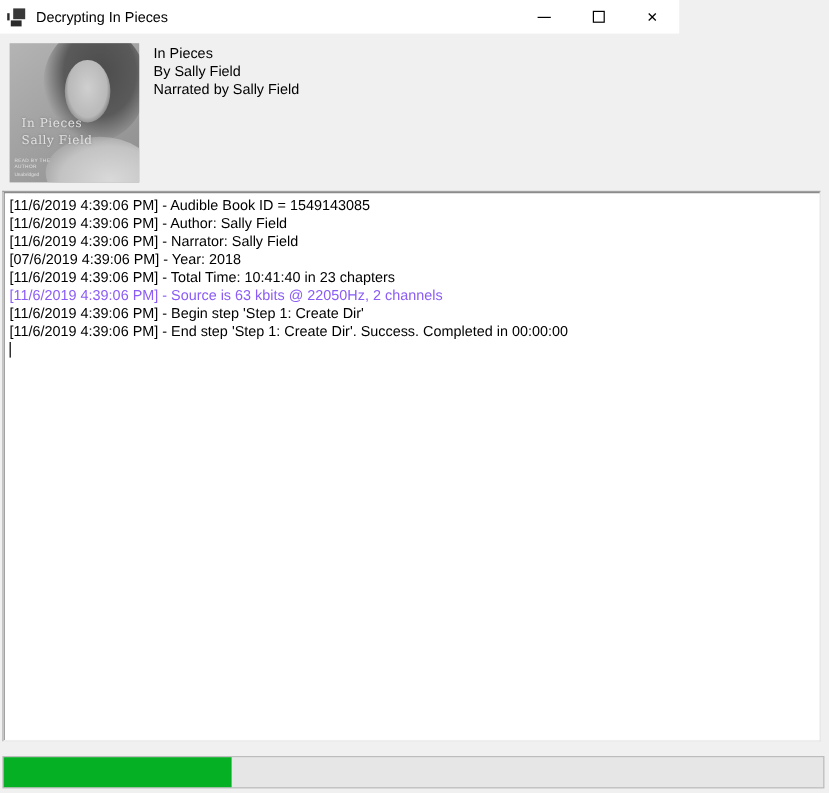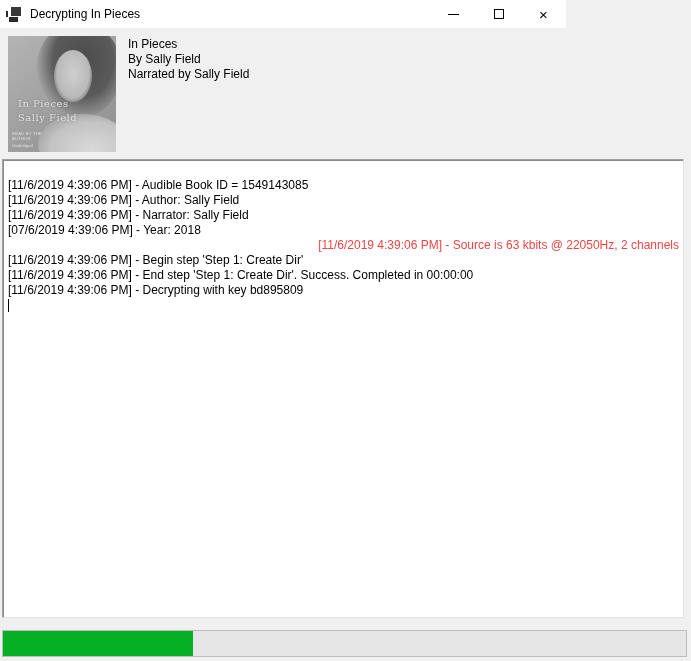--- a/index.html
+++ b/index.html
@@ -61,21 +61,21 @@
   }
   .cover-unabridged { position:absolute; left:4px; top:107px; font-size:4px; color:#e0e0e0; }
   .book-info { position:absolute; left:128px; top:37px; font-size:12px; line-height:15px; }
   
   .logbox {
     position:absolute; left:2px; top:159px; width:682px; height:459px;
     background:#ffffff;
     border:1px solid;
     border-color:#a0a0a0 #e3e3e3 #e3e3e3 #a0a0a0;
     box-shadow:inset 1px 1px 0 0 #8b8b8b;
-    padding:18px 4px 0 5px;
+    padding:4px 4px 0 5px;
     font-size:12px; line-height:15px;
     overflow:hidden;
     cursor:text;
   }
   .log-line { white-space:pre; color:#000; }
   .log-line.red { color:#e00000; }
   .caret-line { height:15px; position:relative; }
   .caret { position:absolute; left:0; top:1px; width:1px; height:13px; background:#000; }
   
   .progress {
@@ -122,24 +122,24 @@
   <div>By Sally Field</div>
   <div>Narrated by Sally Field</div>
 </div>
 
 <div class="logbox">
   <div>
       <div class="log-line">[11/6/2019 4:39:06 PM] - Audible Book ID = 1549143085</div>
       <div class="log-line">[11/6/2019 4:39:06 PM] - Author: Sally Field</div>
       <div class="log-line">[11/6/2019 4:39:06 PM] - Narrator: Sally Field</div>
       <div class="log-line">[07/6/2019 4:39:06 PM] - Year: 2018</div>
-      <div class="log-line red" style="color: #ef4444; text-align: right;">[11/6/2019 4:39:06 PM] - Source is 63 kbits @ 22050Hz, 2 channels</div>
+      <div class="log-line">[11/6/2019 4:39:06 PM] - Total Time: 10:41:40 in 23 chapters</div>
+      <div class="log-line red" style="color: #8b5cf6;">[11/6/2019 4:39:06 PM] - Source is 63 kbits @ 22050Hz, 2 channels</div>
       <div class="log-line">[11/6/2019 4:39:06 PM] - Begin step 'Step 1: Create Dir'</div>
       <div class="log-line">[11/6/2019 4:39:06 PM] - End step 'Step 1: Create Dir'. Success. Completed in 00:00:00</div>
-      <div class="log-line">[11/6/2019 4:39:06 PM] - Decrypting with key bd895809</div>
     </div>
   <div class="caret-line">
     <span class="caret"></span>
   </div>
 </div>
 
 <div class="progress">
   <div class="progress-fill" style="width: 27.8%; background: rgb(6, 176, 37);"></div>
 </div>
 

